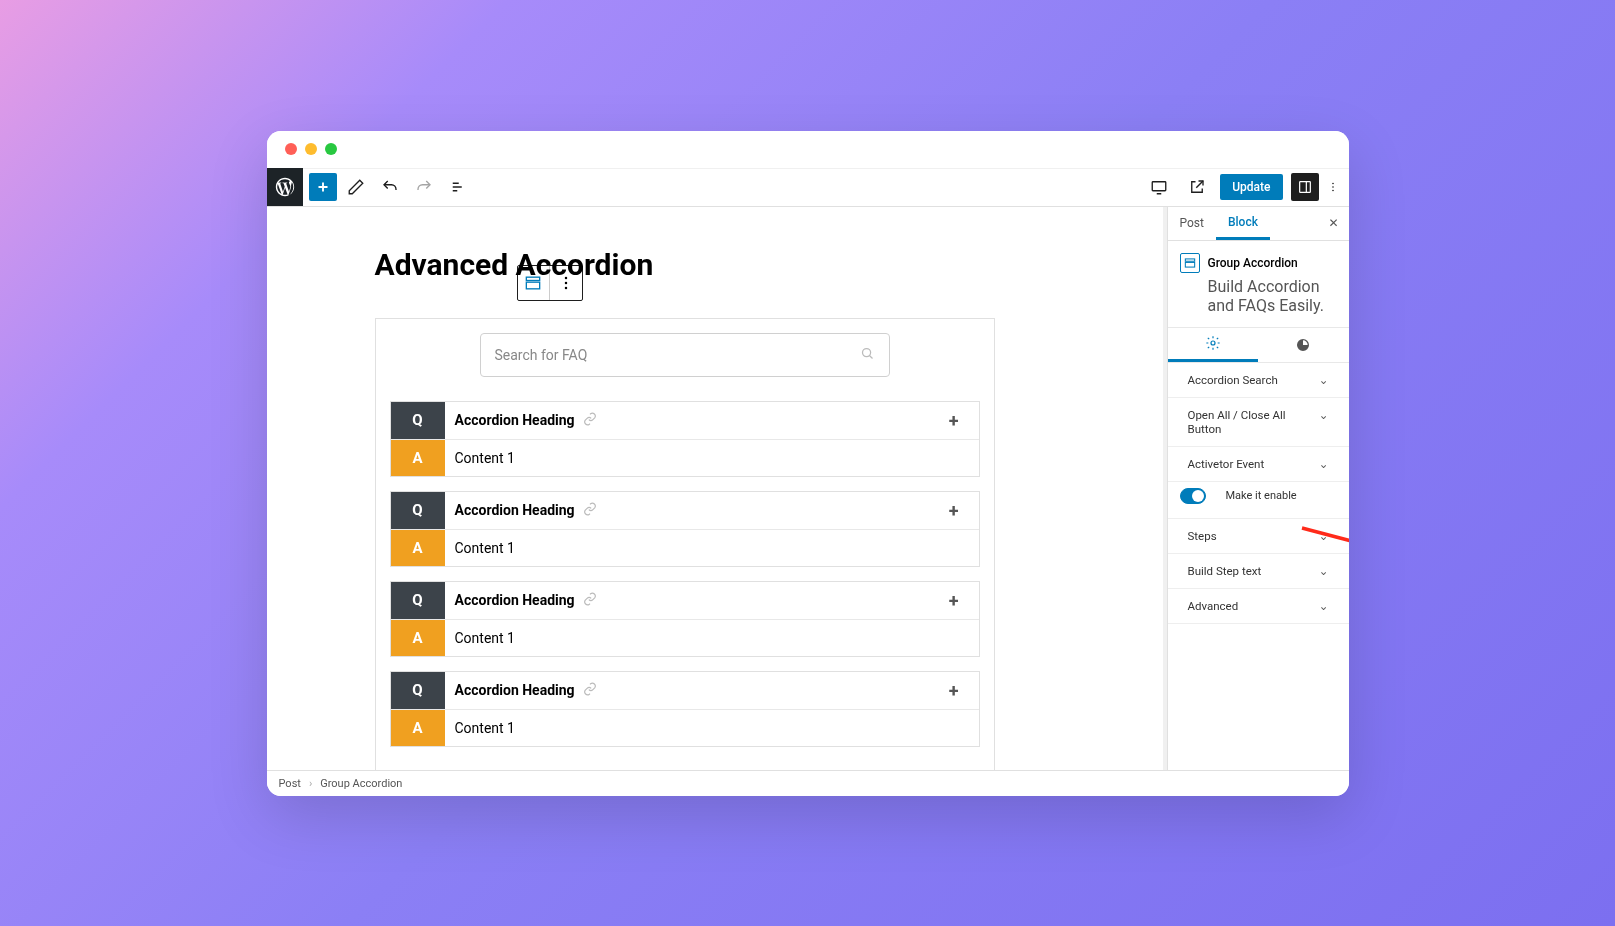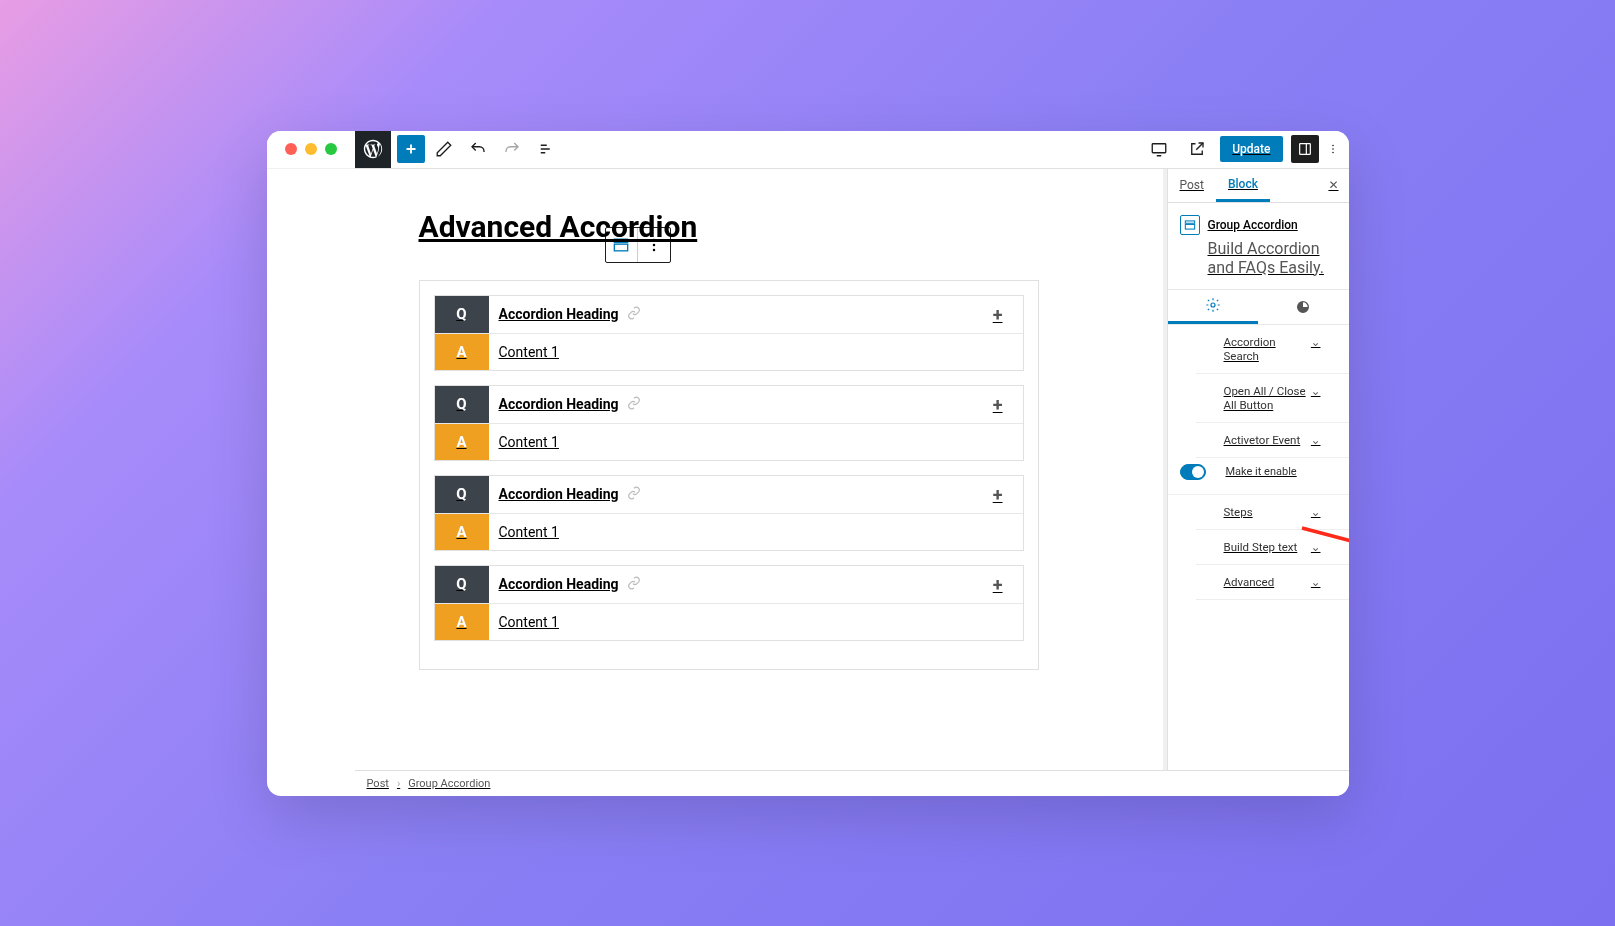--- a/index.html
+++ b/index.html
@@ -14,23 +14,22 @@
 }
 
 .browser-window {
   width: 1082px;
   height: 665px;
   background: #fff;
   border-radius: 14px;
   box-shadow: 0 20px 60px rgba(0,0,0,0.15);
   overflow: hidden;
   display: flex;
-  flex-direction: row;
+  flex-direction: column;
   position: relative;
-  text-decoration: underline;
 }
 
 .mac-titlebar {
   height: 38px;
   display: flex;
   align-items: center;
   padding: 0 18px;
   gap: 8px;
   background: #fff;
   border-bottom: 1px solid #f0f0f0;
@@ -160,25 +159,24 @@
 .block-name { font-size: 12px; font-weight: 500; }
 .block-desc { font-size: 16px; color: #555; margin-top: 4px; margin-left: 28px; }
 
 .subtabs { display:flex; border-bottom: 1px solid #e8e8e8; }
 .subtab { flex:1; height: 34px; display:flex; align-items:center; justify-content:center; color:#555; }
 .subtab.active { border-bottom: 3px solid #007cba; color:#007cba; }
 .subtab svg { width: 16px; height: 16px; }
 
 .panel-section {
   display:flex; justify-content:space-between;
-  padding: 10px 28px;
+  padding: 10px 20px;
   border-bottom: 1px solid #eee;
   font-size: 11.5px;
   color: #333;
-  margin-left: 28px;
 }
 .panel-section.expanded { border-bottom: none; }
 .chevron { color:#555; }
 
 .toggle-row { display:flex; align-items:center; gap: 20px; padding: 6px 12px 14px 12px; border-bottom: 1px solid #eee; }
 .toggle {
   width: 26px; height: 16px; border-radius: 10px;
   background: #007cba;
   position: relative;
   border: 1px solid #007cba;
@@ -306,20 +304,29 @@
                 <circle cx="12" cy="18" r="1.5"></circle>
               </svg>
           </div>
         </div>
 
         <div class="editor-content">
           <h1 class="page-title">Advanced Accordion</h1>
 
           <div class="canvas">
 
+            <div class="search-box">
+              <span>Search for FAQ</span>
+              <span class="sicon">
+                <svg width="15" height="15" viewBox="0 0 24 24" fill="none" stroke="currentColor" stroke-width="2">
+                    <circle cx="10.5" cy="10.5" r="6.5"></circle>
+                    <line x1="20" y1="20" x2="15.5" y2="15.5"></line>
+                  </svg>
+              </span>
+            </div>
 
             <div id="accordion-list">
                 <div class="accordion-item">
     <div class="acc-row">
       <div class="acc-badge q-badge">Q</div>
       <div class="acc-text acc-heading">
         Accordion Heading
         <span class="link-icon">
           <svg width="14" height="14" viewBox="0 0 24 24" fill="none" stroke="currentColor" stroke-width="2">
                           <path d="M10 13a5 5 0 007 0l3-3a5 5 0 00-7-7l-1 1"></path>

